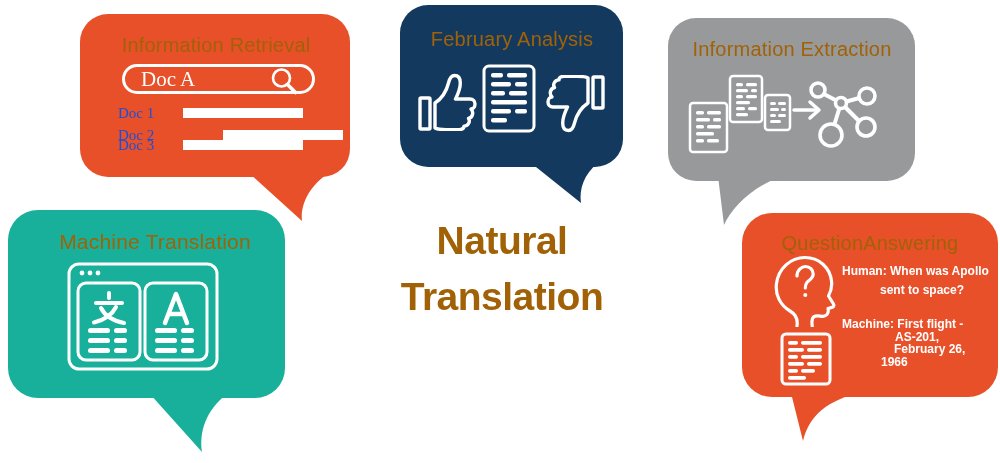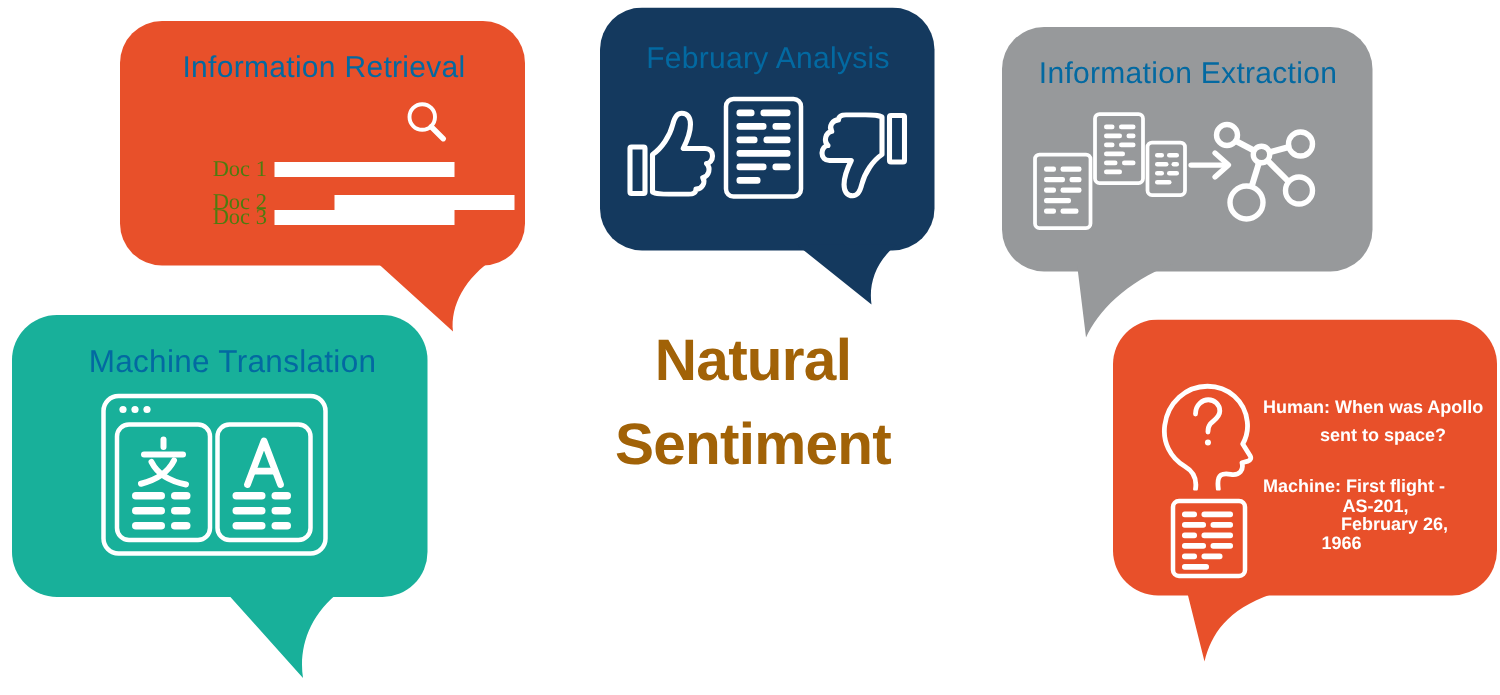--- a/index.html
+++ b/index.html
@@ -1,30 +1,30 @@
 <!DOCTYPE html>
 <html><head>
 <meta charset="utf-8">
 <style>
   html,body{margin:0;padding:0;background:#fff;}
   .canvas{position:relative;width:1000px;height:463px;background:#fff;overflow:hidden;
           font-family:"Liberation Sans",sans-serif;}
   .bubble{position:absolute;}
   .bubble-shape{position:absolute;left:0;top:0;z-index:0;}
   .bubble .content{position:absolute;left:0;top:0;width:100%;height:100%;z-index:1;}
-  .bubble-title{position:absolute;left:0;width:100%;text-align:center;color:#0369a1;
+  .bubble-title{position:absolute;left:0;width:100%;text-align:center;color:#a16207;
                 font-size:20px;font-weight:400;letter-spacing:.2px;white-space:nowrap;}
   .icon-svg{position:absolute;}
   
   .search-pill{position:absolute;left:42px;top:50px;width:187px;height:24px;
                border:3px solid #fff;border-radius:16px;}
   .search-pill .value{position:absolute;left:16px;top:0px;color:#fff;
         font-family:"Liberation Serif",serif;font-size:21px;line-height:25px;}
   .doc-row{position:absolute;display:flex;align-items:center;height:10px;}
-  .doc-row .lbl{display:inline-block;width:60px;text-align:right;color:#4d7c0f;
+  .doc-row .lbl{display:inline-block;width:60px;color:#1d4ed8;
         font-family:"Liberation Serif",serif;font-size:15px;line-height:10px;margin-right:5px;}
   .doc-row .bar{display:inline-block;width:120px;height:10px;background:#fff;}
   
   .qa-block{position:absolute;color:#fff;font-weight:700;font-size:12px;white-space:nowrap;}
   .qa-line{display:block;}
   
   .center-title{position:absolute;left:370px;top:213px;width:264px;text-align:center;
         color:#a16207;font-size:39px;font-weight:700;line-height:56px;letter-spacing:-.5px;}
 </style>
 </head>
@@ -32,20 +32,23 @@
 
 <div class="canvas">
 
   <div class="bubble" style="left:80px;top:14px;width:272px;height:212px;">
     <svg class="bubble-shape" width="272" height="212" viewBox="0 0 272 212">
       <rect x="0" y="0" width="270" height="163" rx="28" fill="#E8502A"></rect>
       <path d="M168,158 L222,207 C220,190 230,171 250,158 Z" fill="#E8502A"></path>
     </svg>
     <div class="content">
       <div class="bubble-title" style="top:20px;">Information Retrieval</div>
+      <div class="search-pill">
+        <span class="value">Doc A</span>
+      </div>
       <svg class="icon-svg" style="left:188px;top:50px;" width="32" height="32" viewBox="0 0 32 32">
         <circle cx="13.5" cy="14" r="8.5" fill="none" stroke="#fff" stroke-width="2.6"></circle>
         <line x1="19.5" y1="20.5" x2="27.5" y2="28.5" stroke="#fff" stroke-width="3.6" stroke-linecap="round"></line>
       </svg>
       <div class="doc-row" style="left:38px;top:94px;">
         <span class="lbl">Doc 1</span>
         <span class="bar"></span>
       </div>
       <div class="doc-row" style="left:38px;top:116px;gap:40px;">
         <span class="lbl">Doc 2</span>
@@ -209,20 +212,21 @@
       </svg>
     </div>
   </div>
 
   <div class="bubble" style="left:742px;top:213px;width:256px;height:245px;">
     <svg class="bubble-shape" width="256" height="245" viewBox="0 0 256 245">
       <rect x="0" y="0" width="256" height="184" rx="30" fill="#E8502A"></rect>
       <path d="M49,180 L61,228 C66,208 78,190 116,180 Z" fill="#E8502A"></path>
     </svg>
     <div class="content">
+      <div class="bubble-title" style="top:19px;">QuestionAnswering</div>
       <svg class="icon-svg" style="left:31px;top:40px;" width="66" height="74" viewBox="0 0 66 74">
         <g fill="none" stroke="#fff" stroke-width="3.2" stroke-linecap="round" stroke-linejoin="round">
           <path d="M24,73 C25,66.5 23,61.5 17,58 C7,52 2,41.5 3.5,30.5 C5.5,15.5 17.5,4.5 32,4.5
                    C46,4.5 57,14.5 58.5,28 C59.2,33.5 58,38.5 55.5,43 L60.5,51 C61.3,52.3 60.6,54 59,54.4
                    L55,55.5 C55.6,58 55.3,60 54,61.5 C52.5,63.2 50,63.6 47.5,63.2 C45,62.8 42.5,62.7 41,63.7
                    C38.8,65.1 38.6,68.3 39.2,73"></path>
           <path d="M24,23 C24,16.5 29,13.5 32.5,13.5 C36.8,13.5 40.2,16.7 40.2,21 C40.2,25.5 35.8,27.2 33.8,29.7
                    C32.6,31.2 32.3,32.8 32.3,35"></path>
         </g>
         <circle cx="32.3" cy="42" r="2" fill="#fff"></circle>
@@ -251,16 +255,16 @@
         <span class="qa-line">Machine: First flight -</span>
         <span class="qa-line" style="padding-left:53px;">AS-201,</span>
         <span class="qa-line" style="padding-left:52px;">February 26,</span>
         <span class="qa-line" style="padding-left:39px;">1966</span>
       </div>
     </div>
   </div>
 
   <div class="center-title">
     <div>Natural</div>
-    <div>Sentiment</div>
+    <div>Translation</div>
   </div>
 
 </div>
 
 </body></html>

